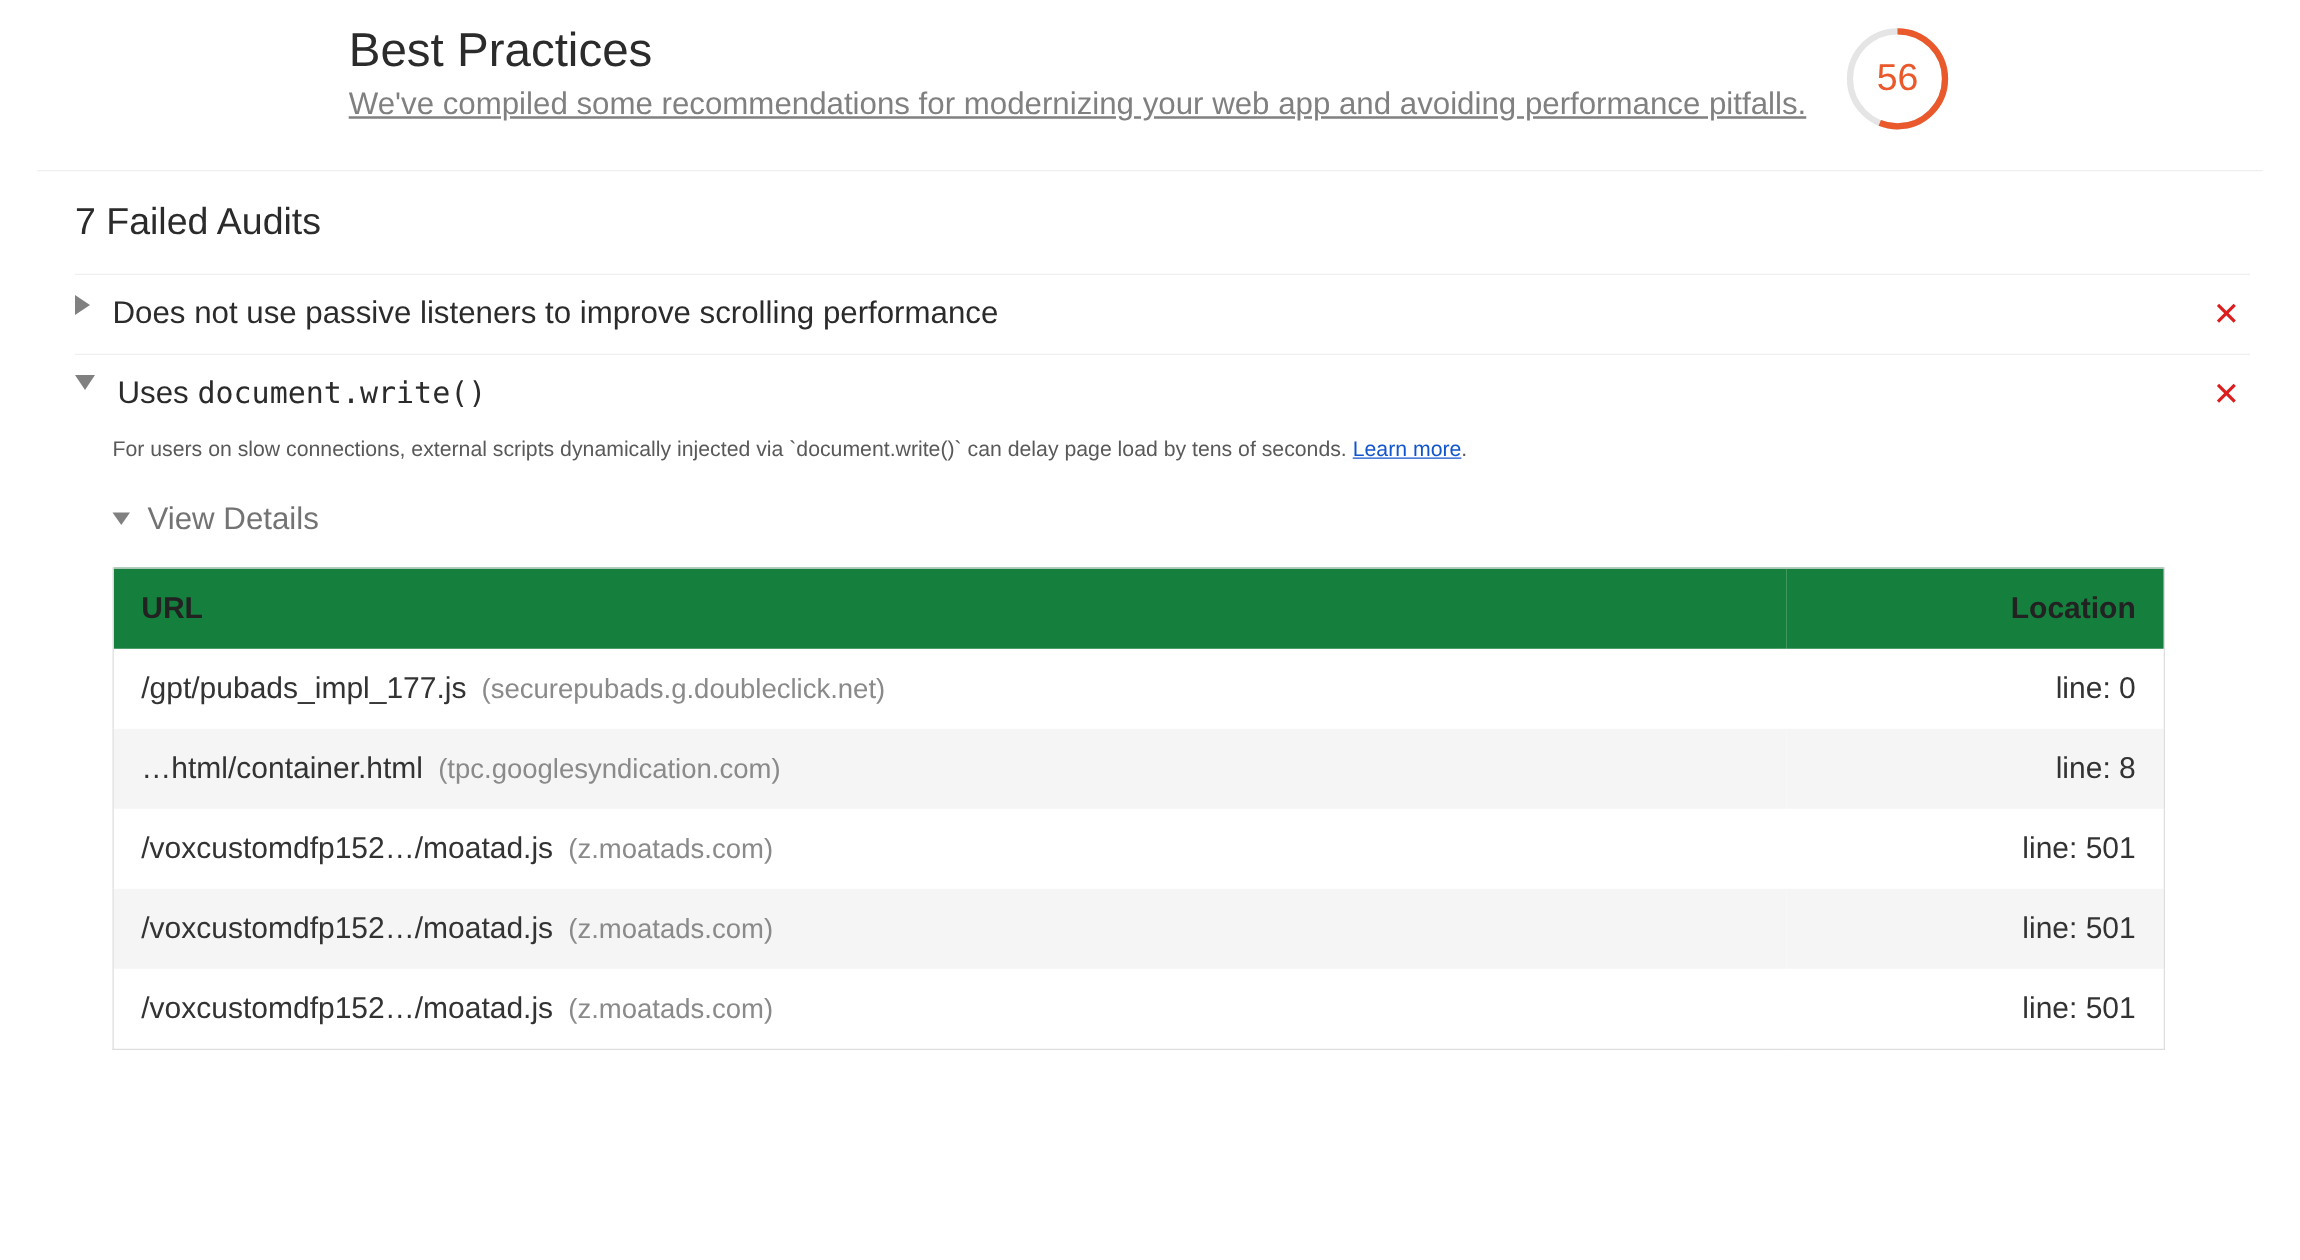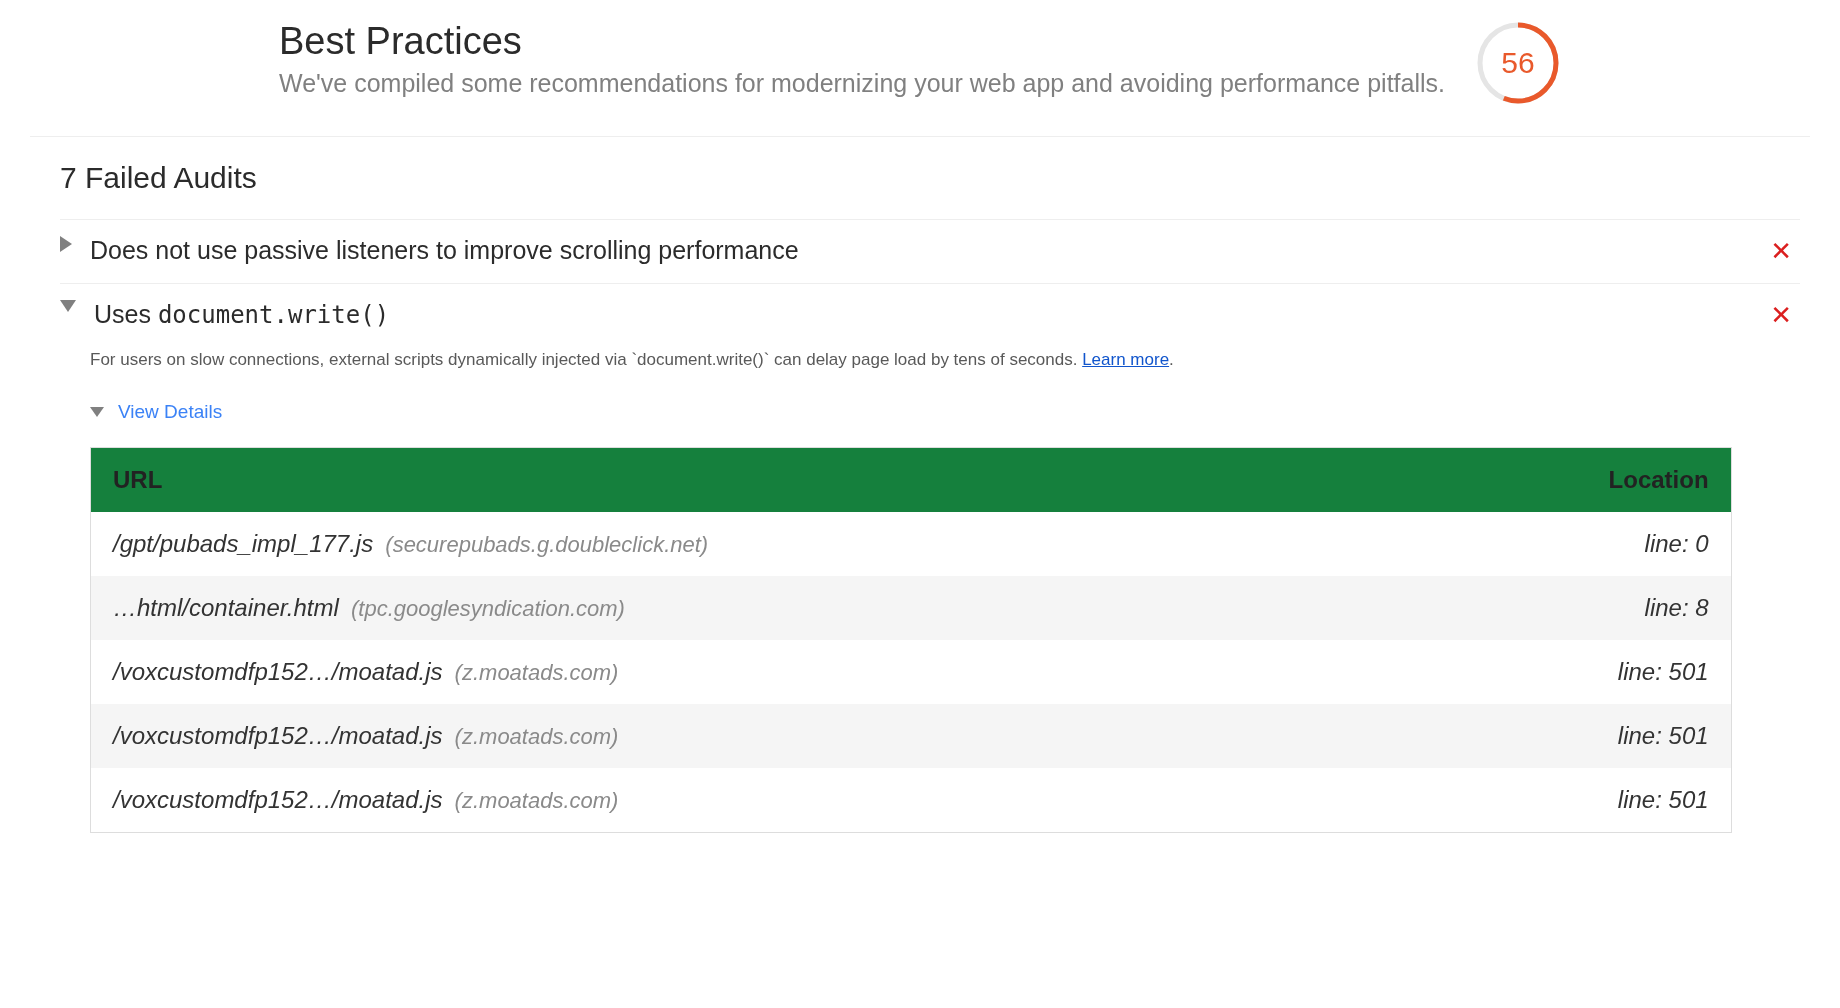--- a/index.html
+++ b/index.html
@@ -25,20 +25,21 @@
     font-size: 38px;
     font-weight: 400;
     margin: 0 0 6px 0;
     color: #2b2b2b;
   }
   .header-text p {
     font-size: 25px;
     font-weight: 400;
     margin: 0;
     color: #808080;
+    text-decoration: underline;
   }
   .gauge {
     width: 86px;
     height: 86px;
     position: relative;
     flex: 0 0 86px;
     margin-left: 30px;
   }
   .gauge svg { transform: rotate(-90deg); }
   .gauge-bg {
@@ -130,22 +131,22 @@
     color: #1155cc;
     text-decoration: underline;
   }
 
   .details-wrap {
     padding-left: 30px;
   }
   .details-toggle {
     display: flex;
     align-items: center;
-    font-size: 19px;
-    color: #3b82f6;
+    font-size: 25px;
+    color: #737373;
     padding: 10px 0 24px 0;
     cursor: pointer;
   }
   .details-toggle .tri-icon { margin-right: 14px; }
 
   table.details {
     width: 96%;
     border-collapse: collapse;
     border: 1px solid #ddd;
     font-size: 24px;
@@ -154,21 +155,20 @@
     background: #15803d;
     font-weight: 600;
     text-align: left;
     padding: 18px 22px;
     color: #222;
   }
   table.details th.loc, table.details td.loc { text-align: right; }
   table.details td {
     padding: 18px 22px;
     color: #333;
-    font-style: italic;
   }
   table.details tbody tr:nth-child(even) { background: #f5f5f5; }
   .url-host {
     color: #8a8a8a;
     font-size: 22px;
     margin-left: 6px;
   }
 </style>
 </head>
 <body>

